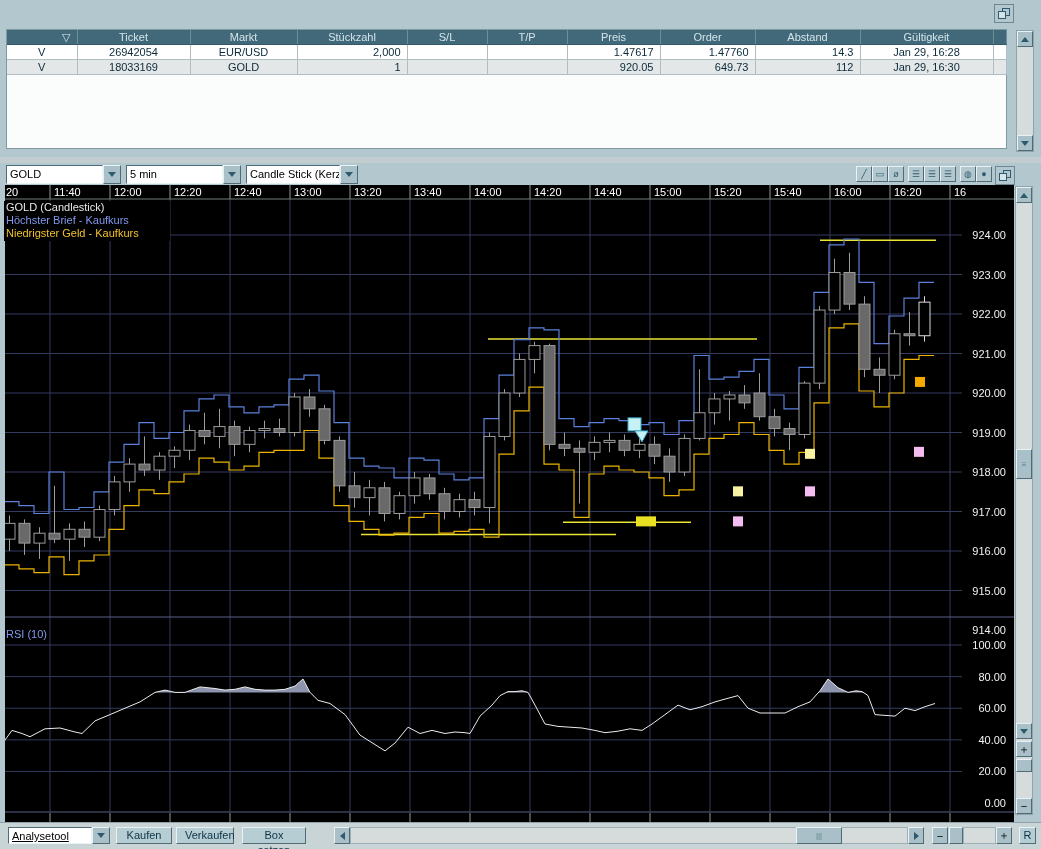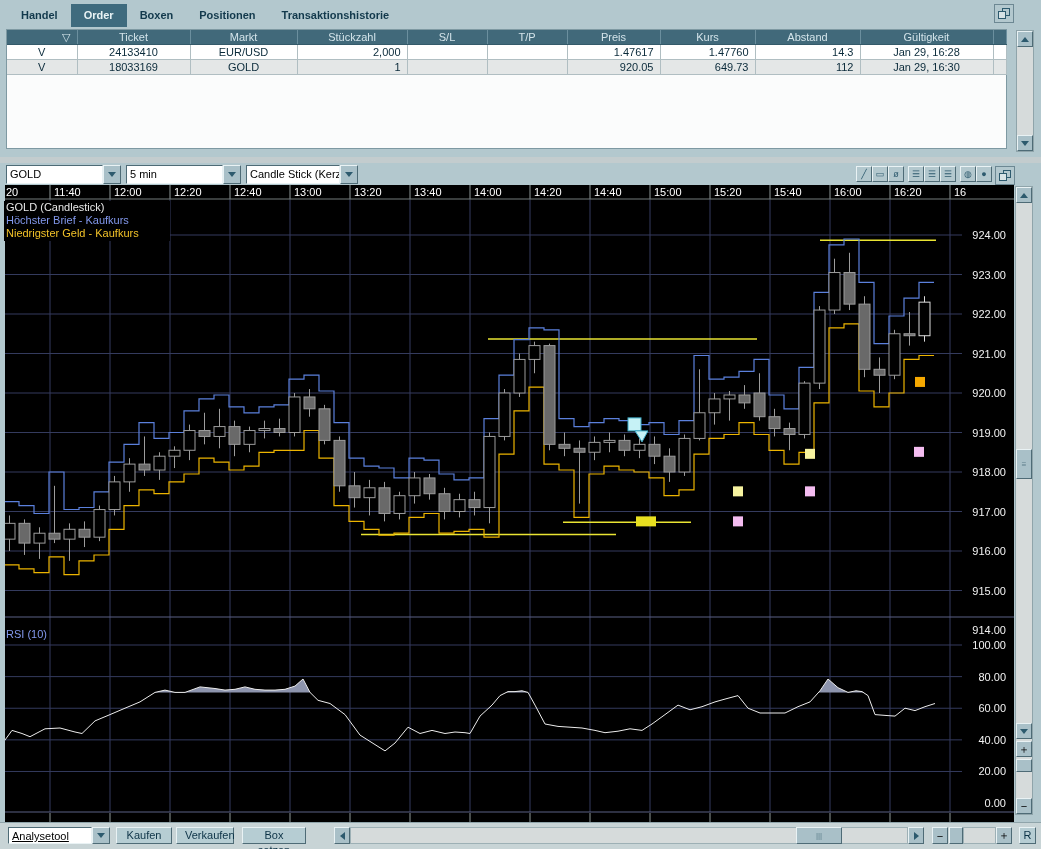--- a/index.html
+++ b/index.html
@@ -46,27 +46,20 @@
   #bottom-bar{position:absolute;left:0;top:659px;width:1041px;height:27px;background:#c8d4d6;border-top:1px solid #8fa4aa;}
   .btn3d{position:absolute;top:4px;height:17px;background:#b6cdd3;border:1px solid;border-color:#e9f2f4 #4e6b76 #4e6b76 #e9f2f4;box-sizing:border-box;color:#0c3246;text-align:center;line-height:15px;padding:0 8px;}
   .sb-h-track{position:absolute;top:4px;height:17px;background:#d6dbdb;border:1px solid #9db0b5;box-sizing:border-box;}
 </style>
 </head>
 <body>
 
 <div id="window">
 
   <div id="top-panel">
-    <div id="tabbar">
-      <div class="tab">Handel</div>
-      <div class="tab active">Order</div>
-      <div class="tab">Boxen</div>
-      <div class="tab">Positionen</div>
-      <div class="tab">Transaktionshistorie</div>
-    </div>
     <div class="win-icon" id="top-restore">
       <div class="sq-back"></div>
       <div class="sq-front"></div>
     </div>
 
     <div id="table-area">
       <table>
         <colgroup>
           <col style="width:70px">
             <col style="width:113px">
@@ -82,28 +75,28 @@
         </colgroup>
         <tbody>
             <tr>
           <th class="sort-cell">▽</th>
           <th>Ticket</th>
           <th>Markt</th>
           <th>Stückzahl</th>
           <th>S/L</th>
           <th>T/P</th>
           <th>Preis</th>
-          <th>Kurs</th>
+          <th>Order</th>
           <th>Abstand</th>
           <th>Gültigkeit</th>
           <th></th>
         </tr>
         <tr class="row-1">
           <td class="al-c">V</td>
-          <td class="al-c">24133410</td>
+          <td class="al-c">26942054</td>
           <td class="al-c">EUR/USD</td>
           <td class="al-r">2,000</td>
           <td></td>
           <td></td>
           <td class="al-r">1.47617</td>
           <td class="al-r">1.47760</td>
           <td class="al-r">14.3</td>
           <td class="al-c">Jan 29, 16:28</td>
           <td></td>
         </tr>

